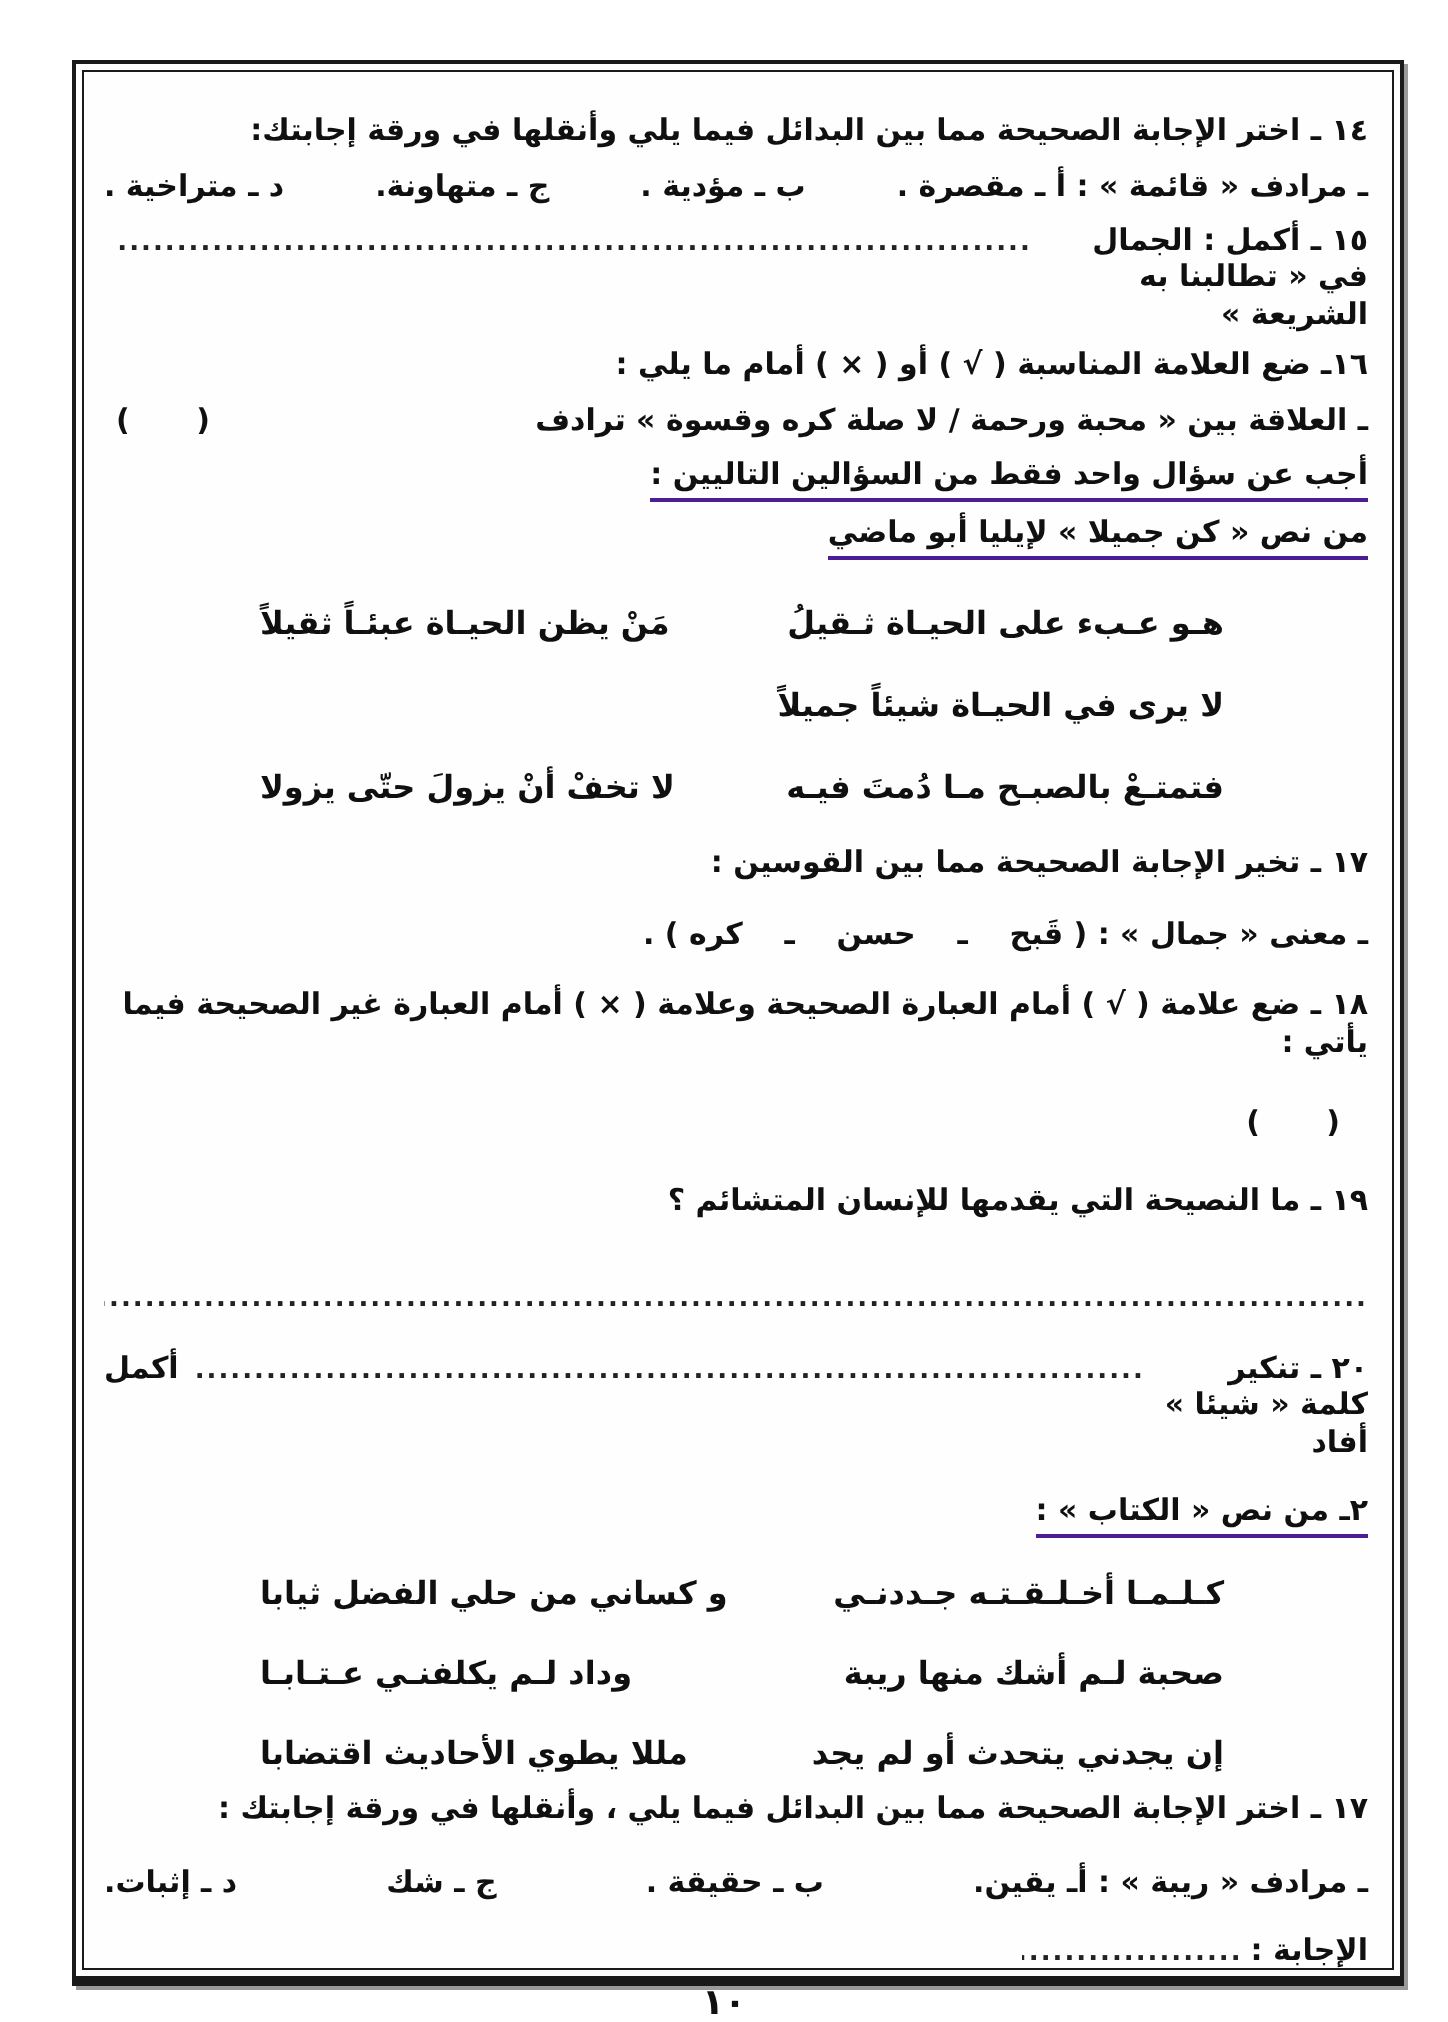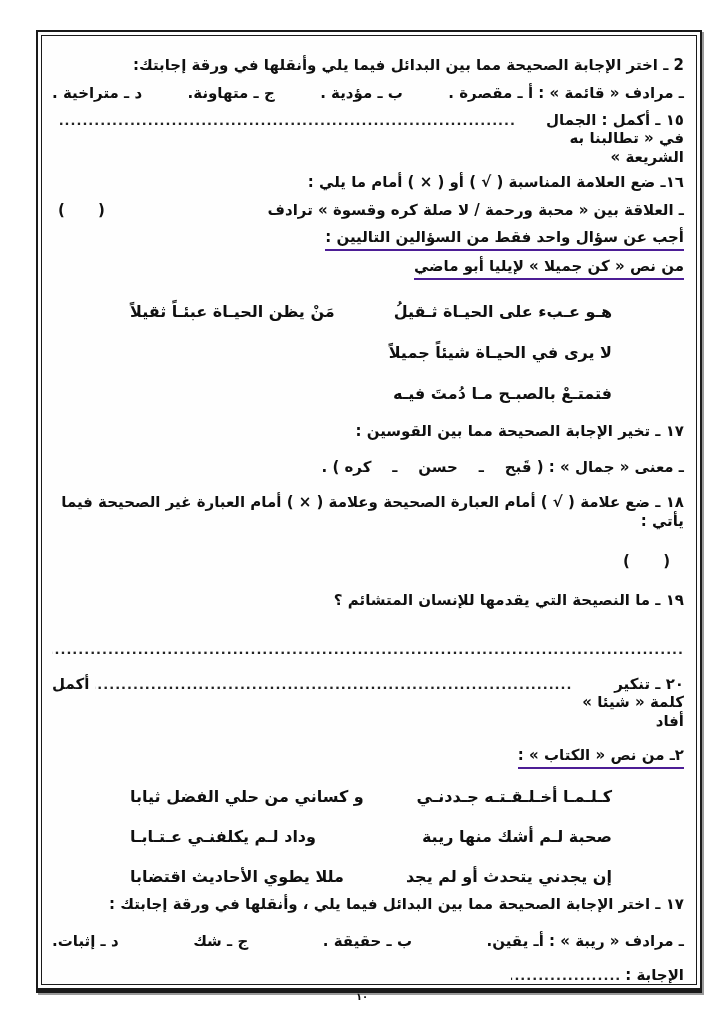--- a/index.html
+++ b/index.html
@@ -29,21 +29,21 @@
   .dots{overflow:hidden;white-space:nowrap;letter-spacing:1px;font-size:13px;color:#222;}
   .grow{flex:1 1 auto;min-width:0;margin:0 6px;}
   .fixed-dots-110{width:110px;flex:0 0 auto;}
   .bracket-row{display:flex;justify-content:space-between;align-items:baseline;}
   .brackets{letter-spacing:14px;padding-left:6px;}
   .ul{display:inline-block;border-bottom:2px solid #4c1d95;padding-bottom:2px;}
   .verse{display:flex;justify-content:space-between;align-items:baseline;
     padding:0 72px 0 78px;font-size:16px;}
   .fulldots{overflow:hidden;white-space:nowrap;letter-spacing:1px;font-size:13px;}
   .pagenum{position:absolute;top:991px;left:0;width:100%;text-align:center;
-    font-size:10px;z-index:3;}
+    font-size:18px;z-index:3;}
 </style>
 </head>
 <body>
 
 <div class="watermark">
   <svg width="724" height="1011" viewBox="0 0 724 1011">
     <g fill="none" stroke="#d6d6d6" stroke-width="7" stroke-linecap="round">
 
       <line x1="400" y1="232" x2="400" y2="480"></line>
 
@@ -72,21 +72,21 @@
   <div class="wm-text1">توجيه اللغة العربية</div>
   <div class="wm-text2">أســوان</div>
 </div>
 
 <div class="frame">
   <div class="frame-inner"></div>
 </div>
 
 <div class="content">
 
-  <div class="line" style="margin-top:12px">2 ـ اختر الإجابة الصحيحة مما بين البدائل فيما يلي وأنقلها في ورقة إجابتك:</div>
+  <div class="line" style="margin-top:12px">١٤ ـ اختر الإجابة الصحيحة مما بين البدائل فيما يلي وأنقلها في ورقة إجابتك:</div>
   <div class="opts">
     <span>ـ مرادف « قائمة » : أ ـ مقصرة .</span>
     <span>ب ـ مؤدية .</span>
     <span>ج ـ متهاونة.</span>
     <span>د ـ متراخية .</span>
   </div>
 
   <div class="dotline">
     <span>١٥ ـ أكمل : الجمال في « تطالبنا به الشريعة »</span>
     <span class="dots grow">................................................................................................................................................................</span>
@@ -108,20 +108,21 @@
 
   <div class="verse" style="margin-top:22px">
     <span>هـو عـبء على الحيـاة ثـقيلُ</span>
     <span>مَنْ يظن الحيـاة عبئـاً ثقيلاً</span>
   </div>
   <div class="verse" style="margin-top:21px">
     <span>لا يرى في الحيـاة شيئاً جميلاً</span>
   </div>
   <div class="verse" style="margin-top:21px">
     <span>فتمتـعْ بالصبـح مـا دُمتَ فيـه</span>
+    <span>لا تخفْ أنْ يزولَ حتّى يزولا</span>
   </div>
 
   <div class="line" style="margin-top:18px">١٧ ـ تخير الإجابة الصحيحة مما بين القوسين :</div>
   <div class="line" style="margin-top:17px">ـ معنى « جمال » : (  قَبح&nbsp;&nbsp;&nbsp;&nbsp;ـ&nbsp;&nbsp;&nbsp;&nbsp;حسن&nbsp;&nbsp;&nbsp;&nbsp;ـ&nbsp;&nbsp;&nbsp;&nbsp;كره  ) .</div>
 
   <div class="line" style="margin-top:17px">١٨ ـ ضع علامة ( √ ) أمام العبارة الصحيحة وعلامة ( × ) أمام العبارة غير الصحيحة فيما يأتي :</div>
   <div class="bracket-row" style="margin-top:21px">
     <span class="brackets">(      )</span>
   </div>
 

